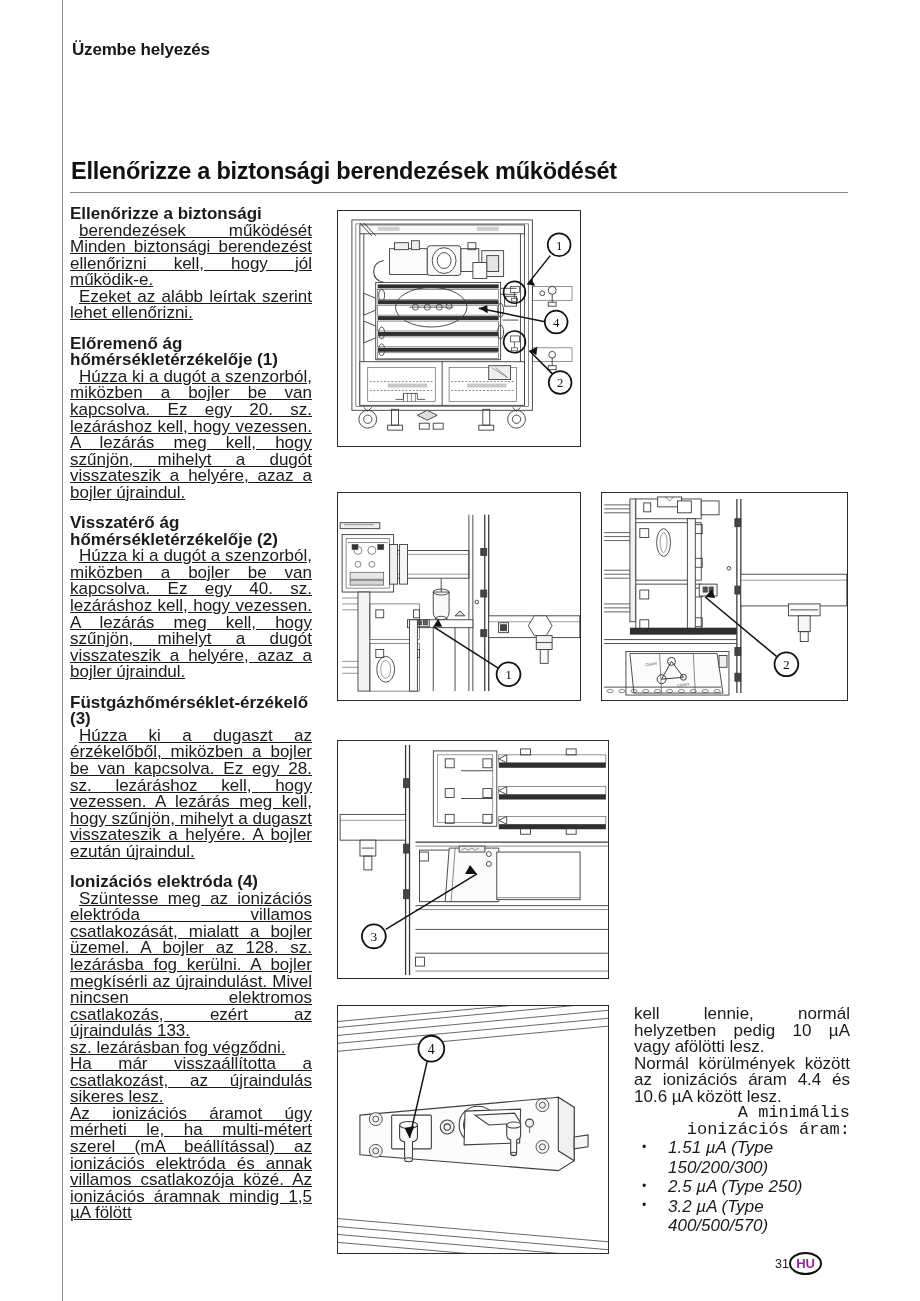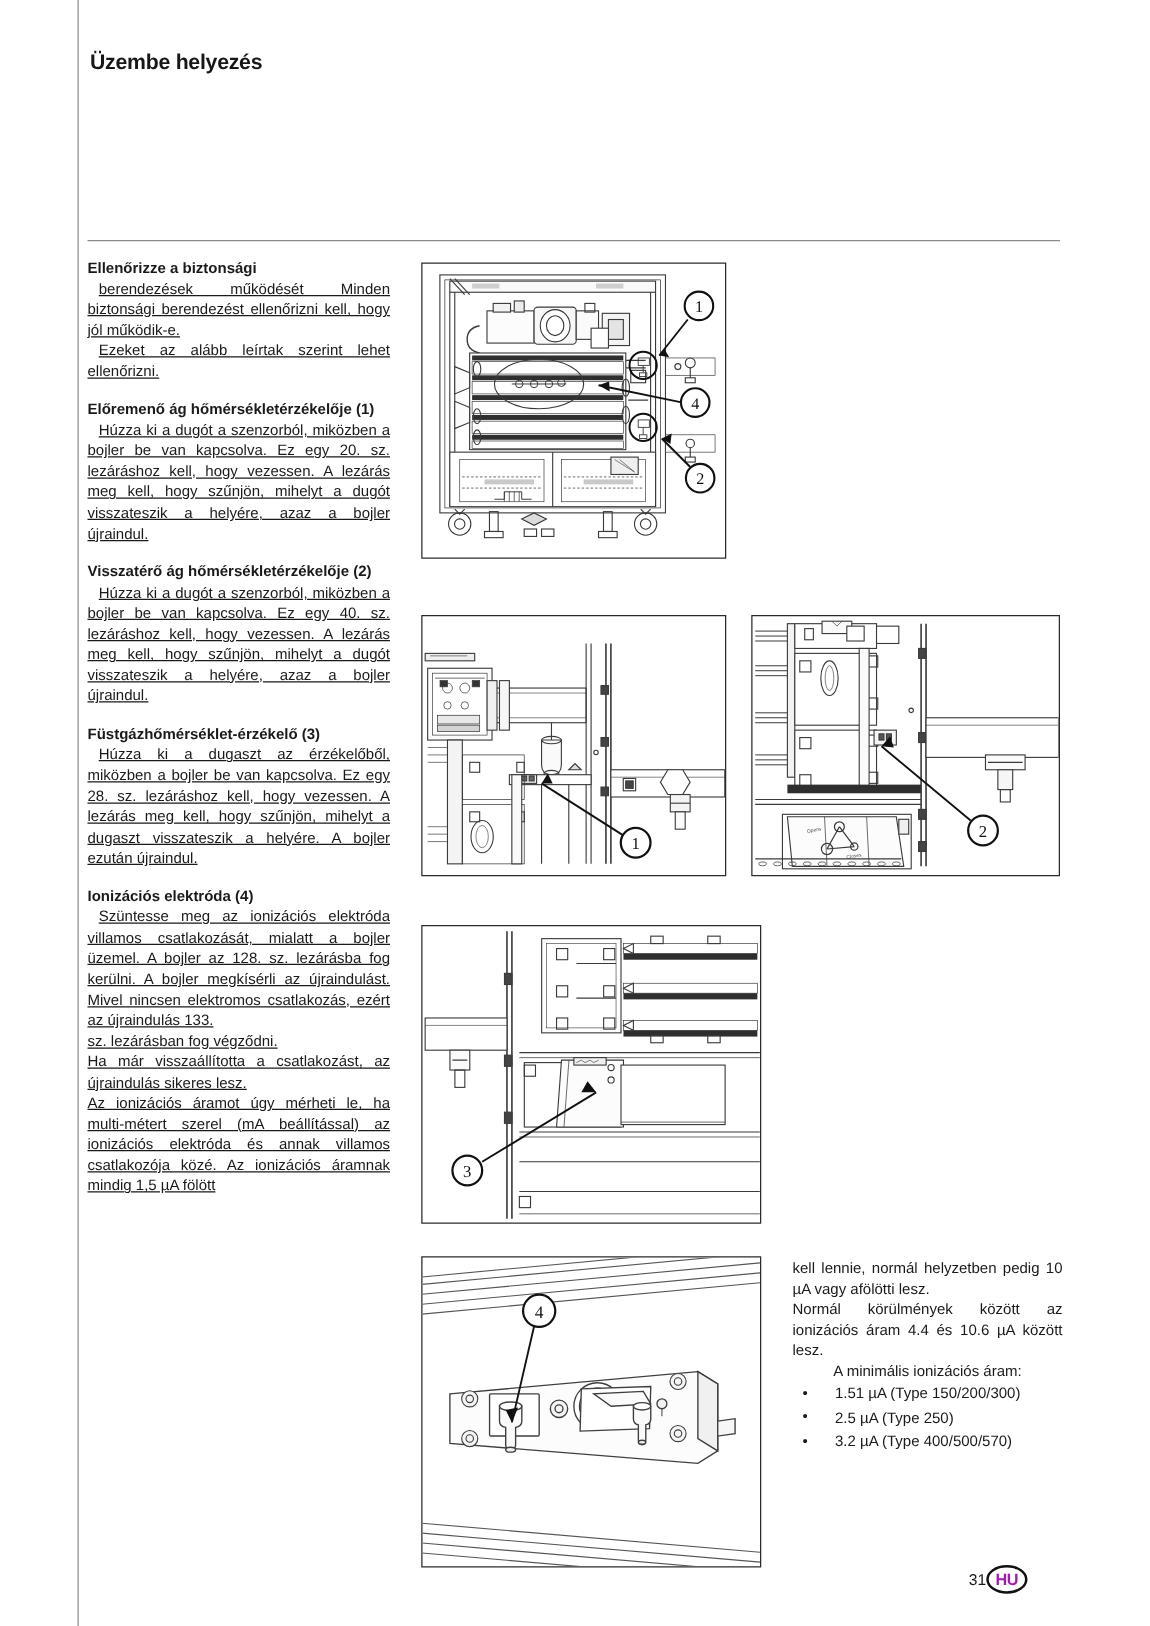--- a/index.html
+++ b/index.html
@@ -56,21 +56,21 @@
     left: 70px;
     top: 192px;
     width: 778px;
     height: 1.3px;
     background: #8b8b8b;
   }
 
   
   .col {
     position: absolute;
-    font-size: 12px;
+    font-size: 17px;
     line-height: 16.55px;
   }
   .col-left {
     left: 70px;
     top: 206px;
     width: 242px;
   }
   .col-right-bottom {
     left: 634px;
     top: 1006px;
@@ -88,26 +88,27 @@
     margin: 0;
     text-indent: 9px;
     text-align: justify;
     text-decoration: underline;
   }
   p.body.noind { text-indent: 0; }
   p.plain {
     margin: 0;
     text-align: justify;
   }
-  p.plain.last { text-align: center; }
+  p.plain.last { text-align: right; font-family: Liberation Mono, monospace; }
 
   ul.bullets {
     margin: 0;
     padding: 0;
     list-style: none;
+    font-style: italic;
   }
   ul.bullets li {
     position: relative;
     padding-left: 34px;
     margin: 0;
     line-height: 19.5px;
   }
   ul.bullets li::before {
     content: "\2022";
     position: absolute;
@@ -162,20 +163,21 @@
 </style>
 </head>
 <body>
 
 <div class="page">
 
   <div class="margin-rule"></div>
 
   <div class="running-head">Üzembe helyezés</div>
 
+  <div class="chapter-title">Ellenőrizze a biztonsági berendezések működését</div>
   <div class="title-rule"></div>
 
   <div class="col col-left">
 
     <div class="sub">Ellenőrizze a biztonsági</div>
     <p class="body">berendezések működését Minden biztonsági berendezést ellenőrizni kell, hogy jól működik-e.</p>
     <p class="body">Ezeket az alább leírtak szerint lehet ellenőrizni.</p>
 
     <div class="sub gap">Előremenő ág hőmérsékletérzékelője (1)</div>
     <p class="body">Húzza ki a dugót a szenzorból, miközben a bojler be van kapcsolva. Ez egy 20. sz. lezáráshoz kell, hogy vezessen. A lezárás meg kell, hogy szűnjön, mihelyt a dugót visszateszik a helyére, azaz a bojler újraindul.</p>

